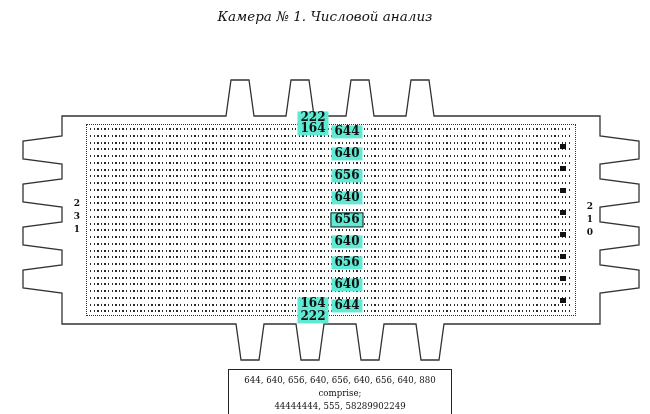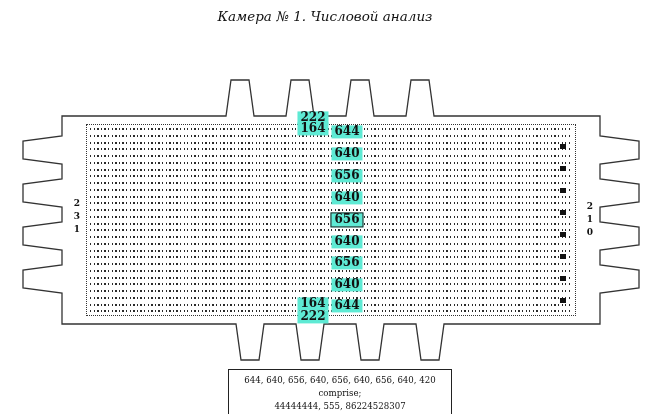--- a/index.html
+++ b/index.html
@@ -100,22 +100,22 @@
 
   <div class="sidedigit" style="left:77px;top:203px;">2</div>
   <div class="sidedigit" style="left:77px;top:216px;">3</div>
   <div class="sidedigit" style="left:77px;top:229px;">1</div>
 
   <div class="sidedigit" style="left:590px;top:206px;">2</div>
   <div class="sidedigit" style="left:590px;top:219px;">1</div>
   <div class="sidedigit" style="left:590px;top:232px;">0</div>
 
   <div class="caption">
-    <div>644, 640, 656, 640, 656, 640, 656, 640, 420 comprise;</div>
-    <div>44444444, 555, 86224528307</div>
+    <div>644, 640, 656, 640, 656, 640, 656, 640, 880 comprise;</div>
+    <div>44444444, 555, 58289902249</div>
   </div>
 
 <div class="marker" style="left: 560px; top: 144px;"></div>
     <div class="marker" style="left: 560px; top: 166px;"></div>
     <div class="marker" style="left: 560px; top: 188px;"></div>
     <div class="marker" style="left: 560px; top: 210px;"></div>
     <div class="marker" style="left: 560px; top: 232px;"></div>
     <div class="marker" style="left: 560px; top: 254px;"></div>
     <div class="marker" style="left: 560px; top: 276px;"></div>
     <div class="marker" style="left: 560px; top: 298px;"></div>

